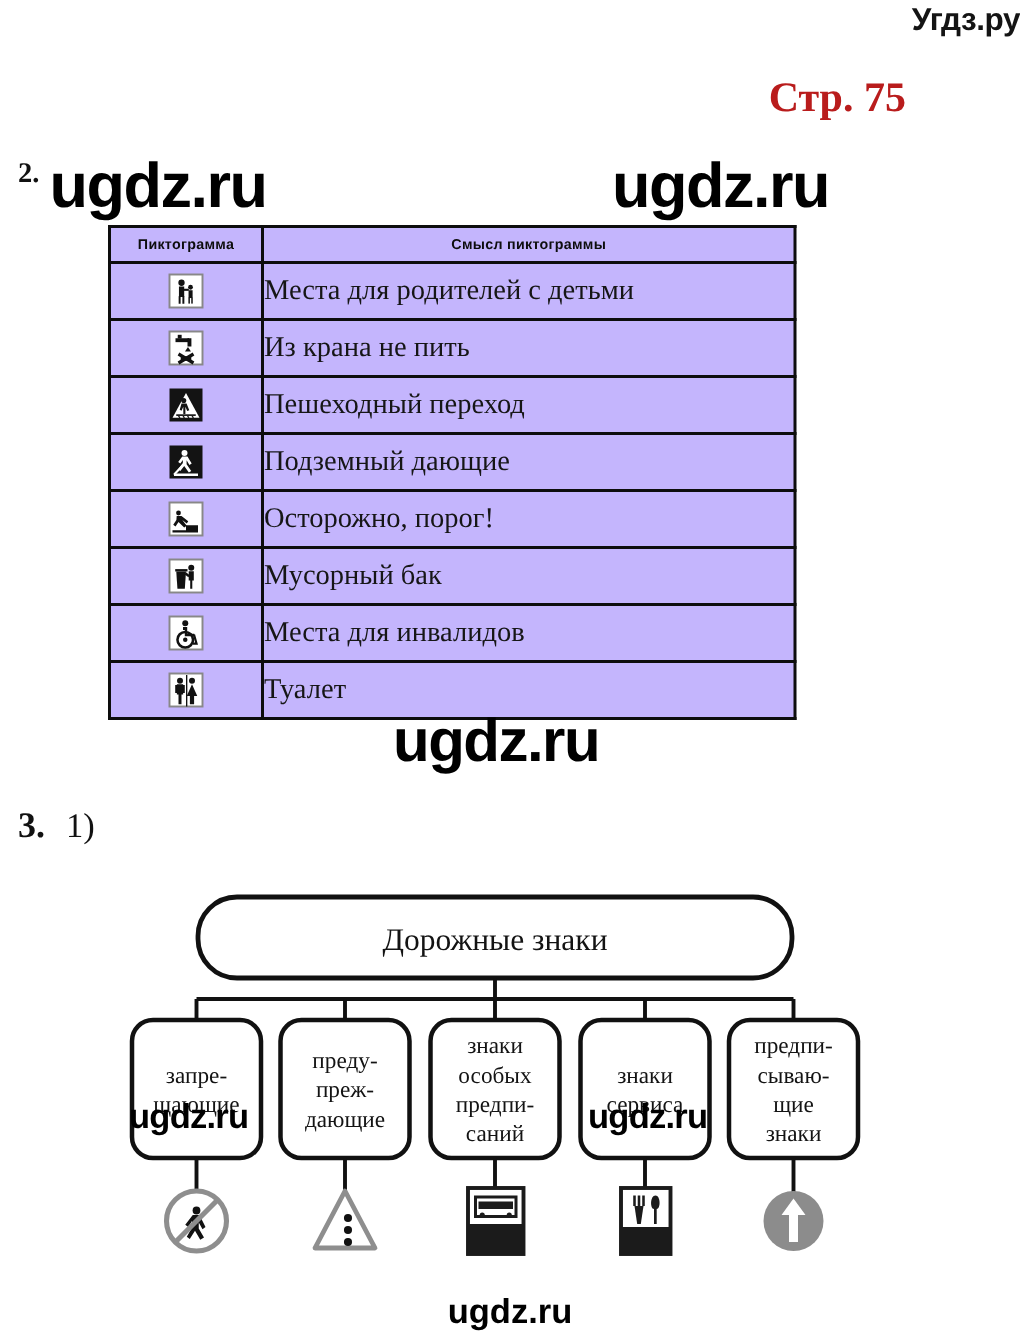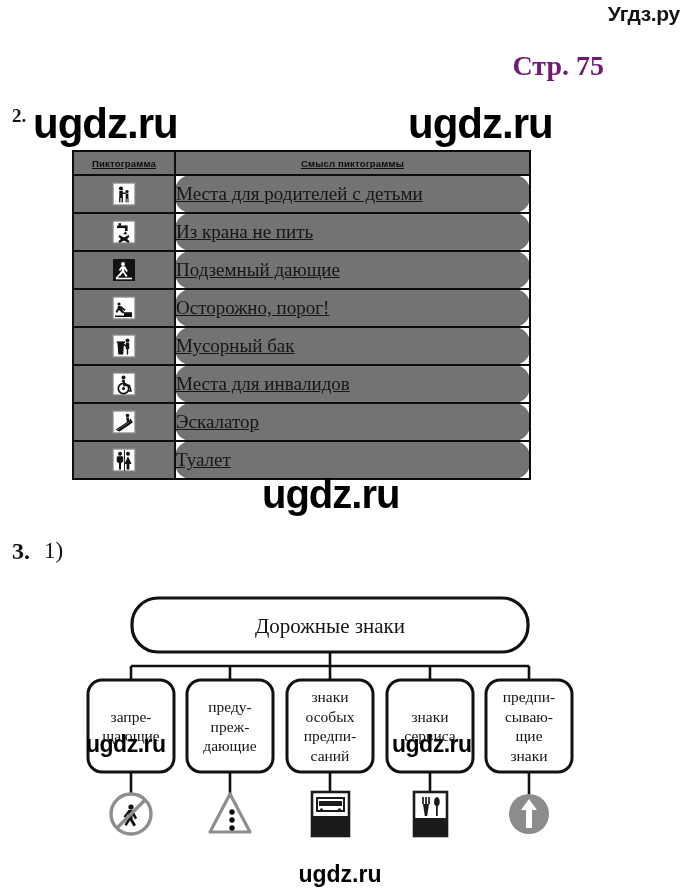--- a/index.html
+++ b/index.html
@@ -33,21 +33,21 @@
   
   .page-ref {
     position: absolute;
     top: 50px;
     left: 0;
     width: 604px;
     text-align: right;
     font-family: "Liberation Serif", serif;
     font-weight: bold;
     font-size: 28px;
-    color: #701a75;
+    color: #b91c1c;
   }
 
   
   .task-num {
     position: absolute;
     font-family: "Liberation Serif", serif;
     font-weight: bold;
     color: #111;
   }
   #task-2-num { top: 105px; left: 12px; font-size: 19px; }
@@ -83,43 +83,41 @@
     top: 150px;
     left: 72px;
     width: 455px;
     border-collapse: collapse;
     background: #fefefe;
     table-layout: fixed;
   }
   .picto-table td, .picto-table th {
     border: 2px solid #0d0d0d;
     padding: 0;
-    background: #737373;
-    text-decoration: underline;
+    background: #c4b5fd;
   }
   .col-icon { width: 100px; }
   .col-meaning { width: 353px; }
 
   .hdr-cell {
     font-family: "Liberation Sans", sans-serif;
     font-weight: bold;
     font-size: 9.5px;
     text-align: center;
     height: 22px;
     letter-spacing: 0.2px;
     color: #0d0d0d;
   }
   .meaning-cell {
     font-family: "Liberation Serif", serif;
     font-size: 19px;
     height: 36px;
     padding-left: 10px;
     color: #161616;
     white-space: nowrap;
-    border-radius: 16px;
   }
   .icon-cell {
     height: 36px;
     text-align: center;
     vertical-align: middle;
   }
   .icon-box {
     display: inline-block;
     width: 26px;
     height: 26px;
@@ -193,20 +191,35 @@
             <rect x="7.5" y="4.2" width="2.6" height="2.5" fill="#111"></rect>
             <path d="M14.3 12.3 L16.3 15.3 L12.3 15.3 Z" fill="#111"></path>
             <path d="M8 17 L18 23 M18 17 L8 23" stroke="#111" stroke-width="2.2"></path>
             <path d="M9.5 18.5 h7 v3 h-7 z" fill="#111"></path>
           </svg>
         </span>
       </td>
       <td class="meaning-cell">Из крана не пить</td>
     </tr>
 
+    <tr>
+      <td class="icon-cell">
+        <span class="icon-box">
+          <svg viewBox="0 0 26 26" width="26" height="26">
+            <rect x="2" y="2" width="22" height="22" fill="#131313"></rect>
+            <path d="M13 5 L22 21.5 L4 21.5 Z" fill="#fff"></path>
+            <circle cx="11.5" cy="10" r="1.7" fill="#131313"></circle>
+            <path d="M10 12 L13.4 12 L15.2 16.5 L13.8 17 L12.6 14.2 L12.6 19 L11.2 19 L11.2 14.2 L10 16.8 L8.8 16.2 Z" fill="#131313"></path>
+            <rect x="6.5" y="19.2" width="13" height="1.1" fill="#131313"></rect>
+            <path d="M8 20.4 l1 1.1 M11 20.4 l1 1.1 M14 20.4 l1 1.1 M17 20.4 l1 1.1" stroke="#131313" stroke-width="0.9"></path>
+          </svg>
+        </span>
+      </td>
+      <td class="meaning-cell">Пешеходный переход</td>
+    </tr>
 
     <tr>
       <td class="icon-cell">
         <span class="icon-box">
           <svg viewBox="0 0 26 26" width="26" height="26">
             <rect x="2" y="2" width="22" height="22" fill="#131313"></rect>
             <circle cx="12" cy="7" r="2" fill="#fff"></circle>
             <path d="M10.5 9.3 L14 9.3 L16.8 14 L15.3 15 L13.4 11.8 L13.4 14.5 L16.5 19 L14.9 20 L11.8 15.6 L9.2 19 L7.8 17.9 L10.9 13.6 L10.9 11.6 L9.2 14 L7.8 13 Z" fill="#fff"></path>
             <path d="M4 19 L22 19 L22 22 L4 22 Z" fill="#fff" opacity="0.0"></path>
             <path d="M5 21.5 L21 21.5" stroke="#fff" stroke-width="1.6"></path>
@@ -256,35 +269,20 @@
             <path d="M11 9 L13.8 9 L13.8 13.5 L18.5 13.5 L18.5 15.2 L12.2 15.2 L12.2 11 L11 11 Z" fill="#111"></path>
             <circle cx="12.5" cy="17.5" r="5.2" fill="none" stroke="#111" stroke-width="1.7"></circle>
             <circle cx="12.5" cy="17.5" r="1.5" fill="#111"></circle>
             <path d="M18.3 14 L20 20 L17.5 20" stroke="#111" stroke-width="1.5" fill="none"></path>
           </svg>
         </span>
       </td>
       <td class="meaning-cell">Места для инвалидов</td>
     </tr>
 
-    <tr>
-      <td class="icon-cell">
-        <span class="icon-box">
-          <svg viewBox="0 0 26 26" width="26" height="26">
-            <rect x="2" y="2" width="22" height="22" fill="#fff" stroke="#888" stroke-width="1.3"></rect>
-            <circle cx="16.5" cy="6.5" r="1.8" fill="#111"></circle>
-            <path d="M15 8.6 L18 8.6 L18 13 L16 13 Z" fill="#111"></path>
-            <path d="M19.5 9 L21 14 L18.5 14.5 Z" fill="#111"></path>
-            <path d="M20.5 11.5 C 17 14.5, 9.5 19, 5.5 21.5 L8.5 22.5 C 12.5 20, 19 15.5, 22 13 Z" fill="#111"></path>
-            <path d="M20.2 10.5 C 17 13.5, 9.8 18, 5.2 20.8" stroke="#111" stroke-width="1.2" fill="none"></path>
-          </svg>
-        </span>
-      </td>
-      <td class="meaning-cell">Эскалатор</td>
-    </tr>
 
 
     <tr>
       <td class="icon-cell">
         <span class="icon-box">
           <svg viewBox="0 0 26 26" width="26" height="26">
             <rect x="2" y="2" width="22" height="22" fill="#fff" stroke="#888" stroke-width="1.3"></rect>
             <circle cx="9" cy="6.8" r="2" fill="#111"></circle>
             <path d="M6.9 9.2 L11.1 9.2 L11.1 16 L10 16 L10 22.5 L8 22.5 L8 16 L6.9 16 Z" fill="#111"></path>
             <path d="M6.5 9.6 L6.5 15 M11.5 9.6 L11.5 15" stroke="#111" stroke-width="1.4"></path>

